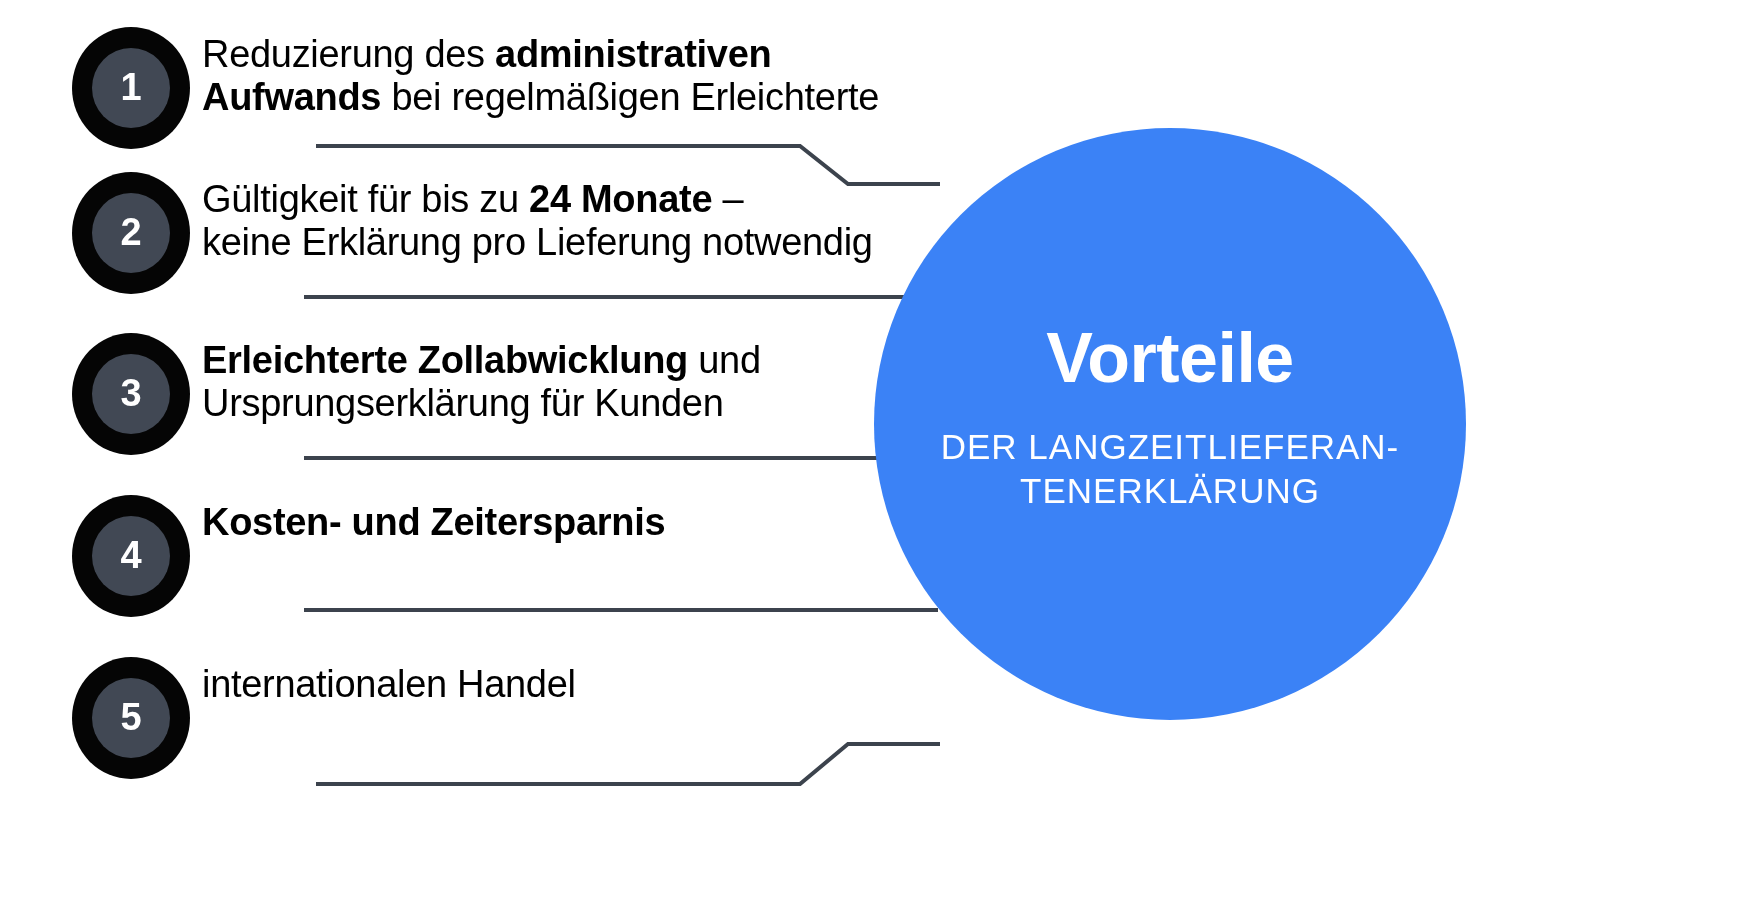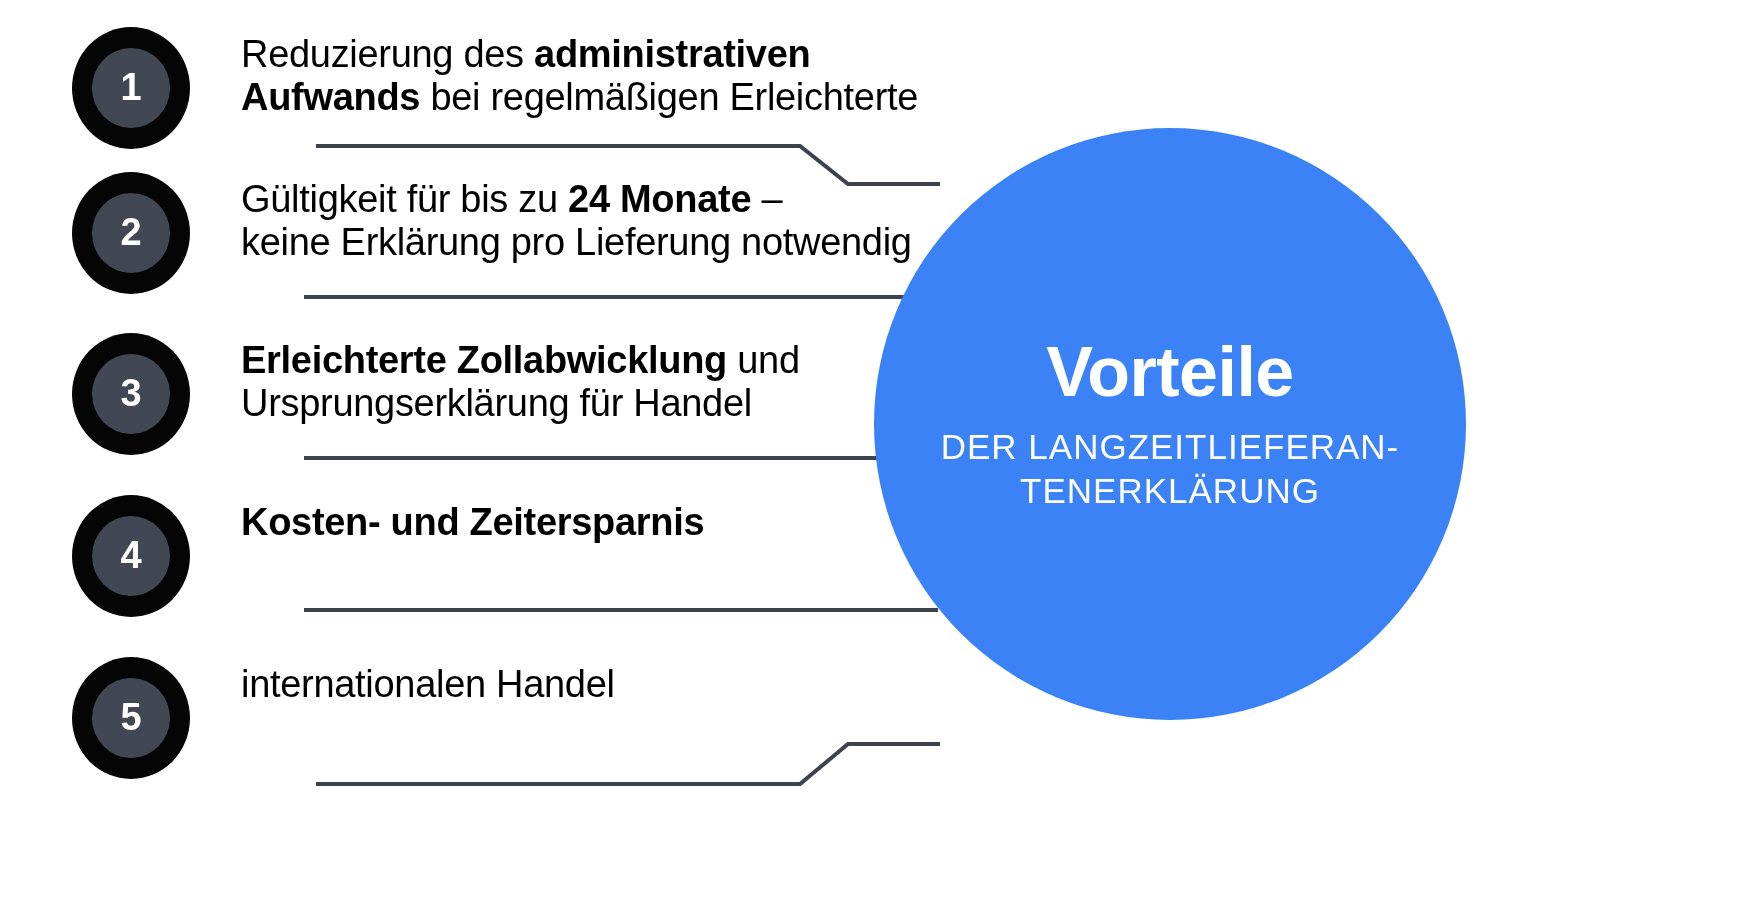--- a/index.html
+++ b/index.html
@@ -90,21 +90,20 @@
     font-weight: 400;
     letter-spacing: -0.3px;
     white-space: nowrap;
   }
   .item-text b,
   .item-text strong {
     font-weight: 700;
   }
   .item-line {
     display: block;
-    margin-left: 39px;
   }
 
   
   .item-1 { top: 27px; }
   .item-2 { top: 172px; }
   .item-3 { top: 333px; }
   .item-4 { top: 495px; }
   .item-5 { top: 657px; }
 
   
@@ -131,21 +130,21 @@
     letter-spacing: -0.5px;
     margin: 0 0 16px 0;
   }
   .circle-subtitle {
     color: #ffffff;
     font-family: "Liberation Sans", sans-serif;
     font-weight: 400;
     font-size: 35px;
     line-height: 44px;
     letter-spacing: 1px;
-    margin: 0;
+    margin: 14px;
     padding: 0 24px;
   }
   .subtitle-line { display: block; }
 </style>
 </head>
 <body>
 
 <div id="infographic">
 
   <svg id="connectors" viewBox="0 0 1750 920" width="1750" height="920" aria-hidden="true">
@@ -185,21 +184,21 @@
     </div>
 
     <div class="item item-3">
       <div class="badge">
         <div class="badge-inner">
           <span class="badge-num">3</span>
         </div>
       </div>
       <div class="item-text">
         <span class="item-line"><span></span><b>Erleichterte Zollabwicklung</b><span> und</span></span>
-        <span class="item-line"><b></b><span>Ursprungserklärung für Handel</span></span>
+        <span class="item-line"><b></b><span>Ursprungserklärung für Kunden</span></span>
       </div>
     </div>
 
     <div class="item item-4">
       <div class="badge">
         <div class="badge-inner">
           <span class="badge-num">4</span>
         </div>
       </div>
       <div class="item-text">

